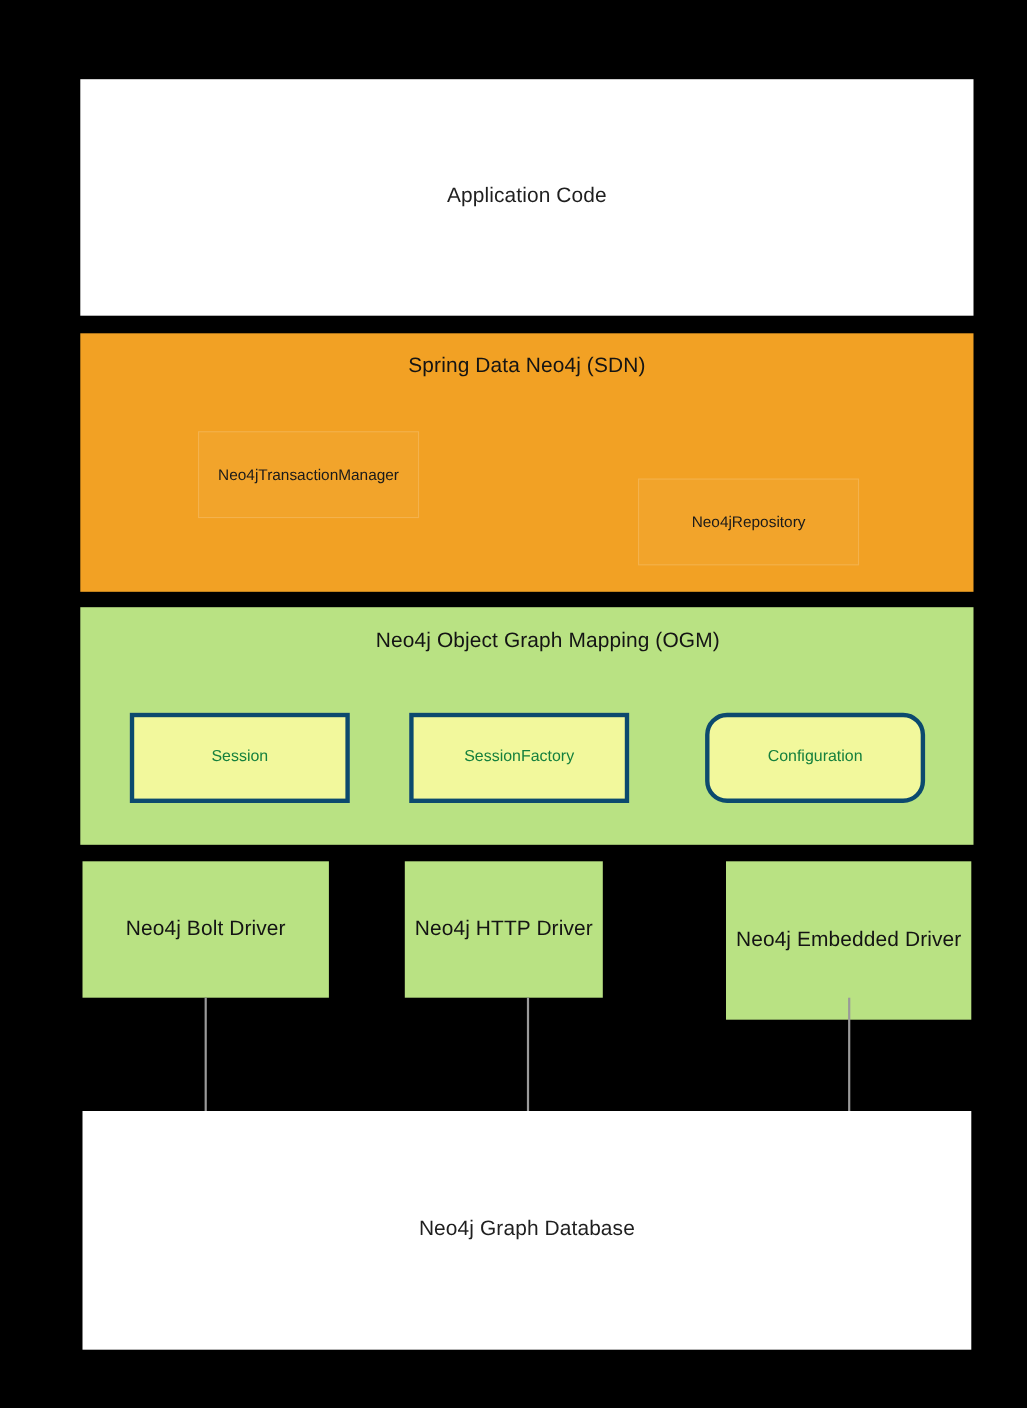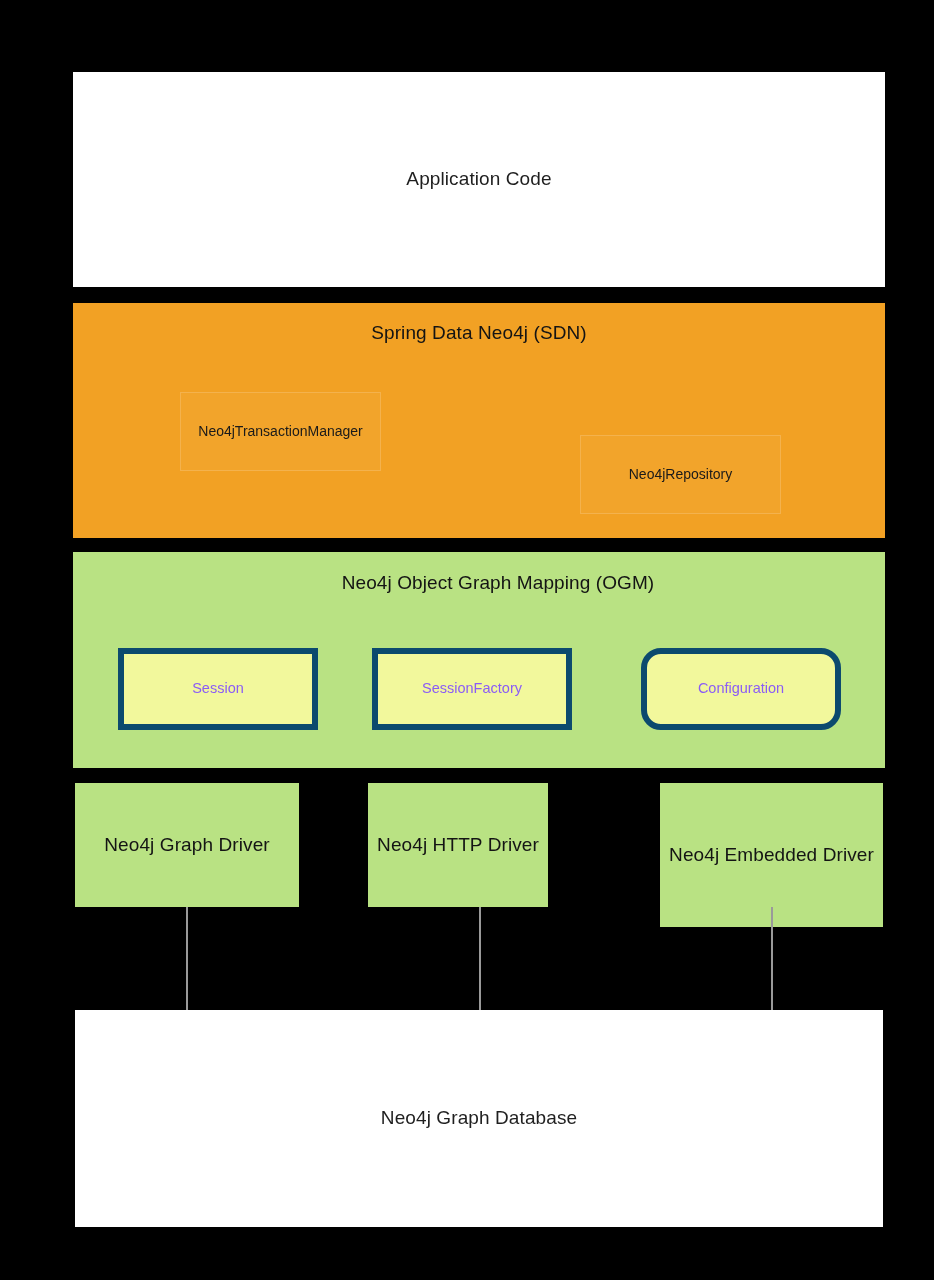--- a/index.html
+++ b/index.html
@@ -77,23 +77,23 @@
     border: 1px solid rgba(255, 255, 255, 0.16);
   }
 
   
   .box-green {
     background: #b9e283;
     color: #111111;
   }
   .subbox-yellow {
     background: #f2f89c;
-    border: 6px solid #0c4a6e;
+    border: 4px solid #0c4a6e;
     font-size: 14.5px;
-    color: #8b5cf6;
+    color: #15803d;
   }
 
   
   .driver-box {
     position: absolute;
     box-sizing: border-box;
     background: #b9e283;
     display: flex;
     align-items: center;
     justify-content: center;
@@ -144,21 +144,21 @@
     <div class="subbox subbox-yellow" style="left:299px; top:96px; width:200px; height:82px;">
       <span>SessionFactory</span>
     </div>
 
     <div class="subbox subbox-yellow" style="left:568px; top:96px; width:200px; height:82px;border-radius:20px;">
       <span>Configuration</span>
     </div>
   </div>
 
   <div class="driver-box" style="left:75px; top:783px; width:224px; height:124px;">
-    <span class="box-label">Neo4j Graph Driver</span>
+    <span class="box-label">Neo4j Bolt Driver</span>
   </div>
 
   <div class="driver-box" style="left:368px; top:783px; width:180px; height:124px;">
     <span class="box-label">Neo4j HTTP Driver</span>
   </div>
 
   <div class="driver-box" style="left:660px; top:783px; width:223px; height:144px;">
     <span class="box-label">Neo4j Embedded Driver</span>
   </div>
 

